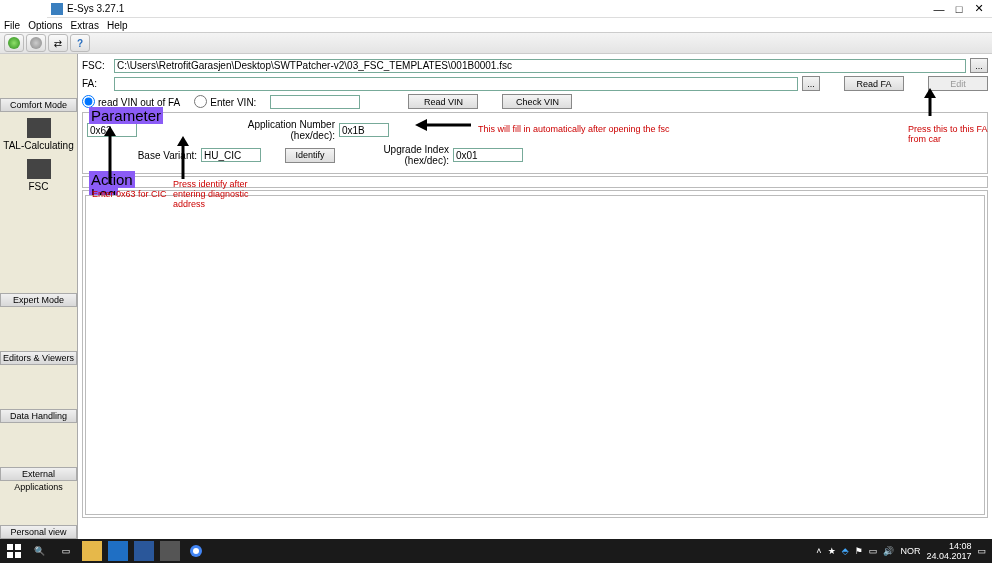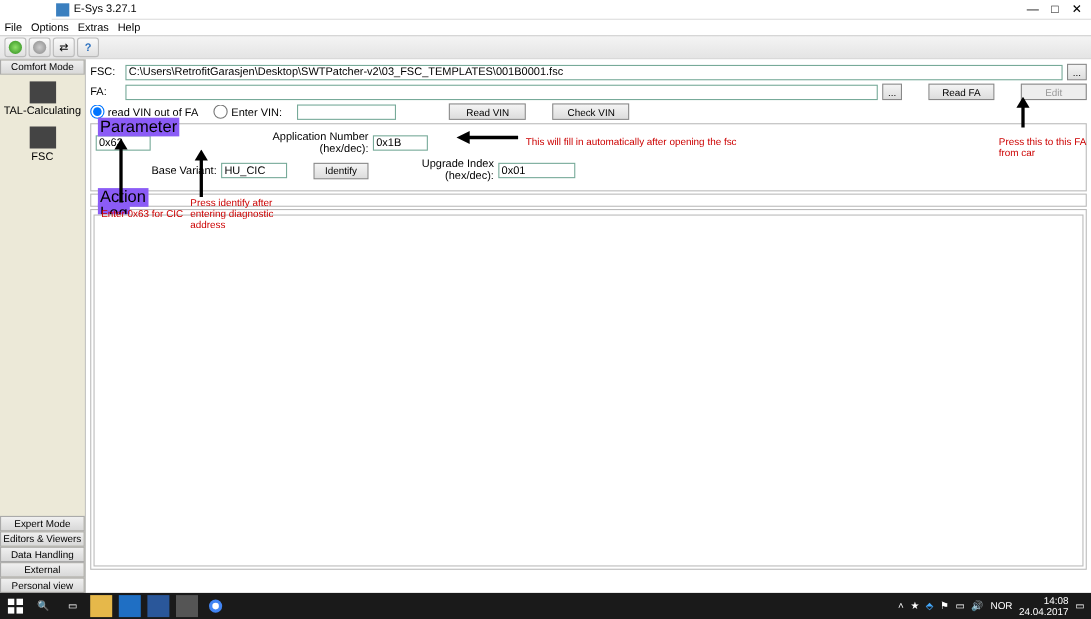--- a/index.html
+++ b/index.html
@@ -76,20 +76,21 @@
     flex-direction: column;
   }
   .sb-header, .sb-footer-btn {
     height: 14px;
     background: linear-gradient(#f0f0f0,#d8d8d8);
     border: 1px solid #aaa;
     text-align: center;
     line-height: 13px;
     font-size: 9px;
     cursor: pointer;
+    margin-top: 44px;
   }
   .sb-body { flex:1; background:#ece9d8; padding:2px; }
   .sb-item {
     text-align:center;
     padding: 4px 0;
     cursor: pointer;
   }
   .sb-icon {
     width: 24px; height: 20px;
     margin: 0 auto 2px;

